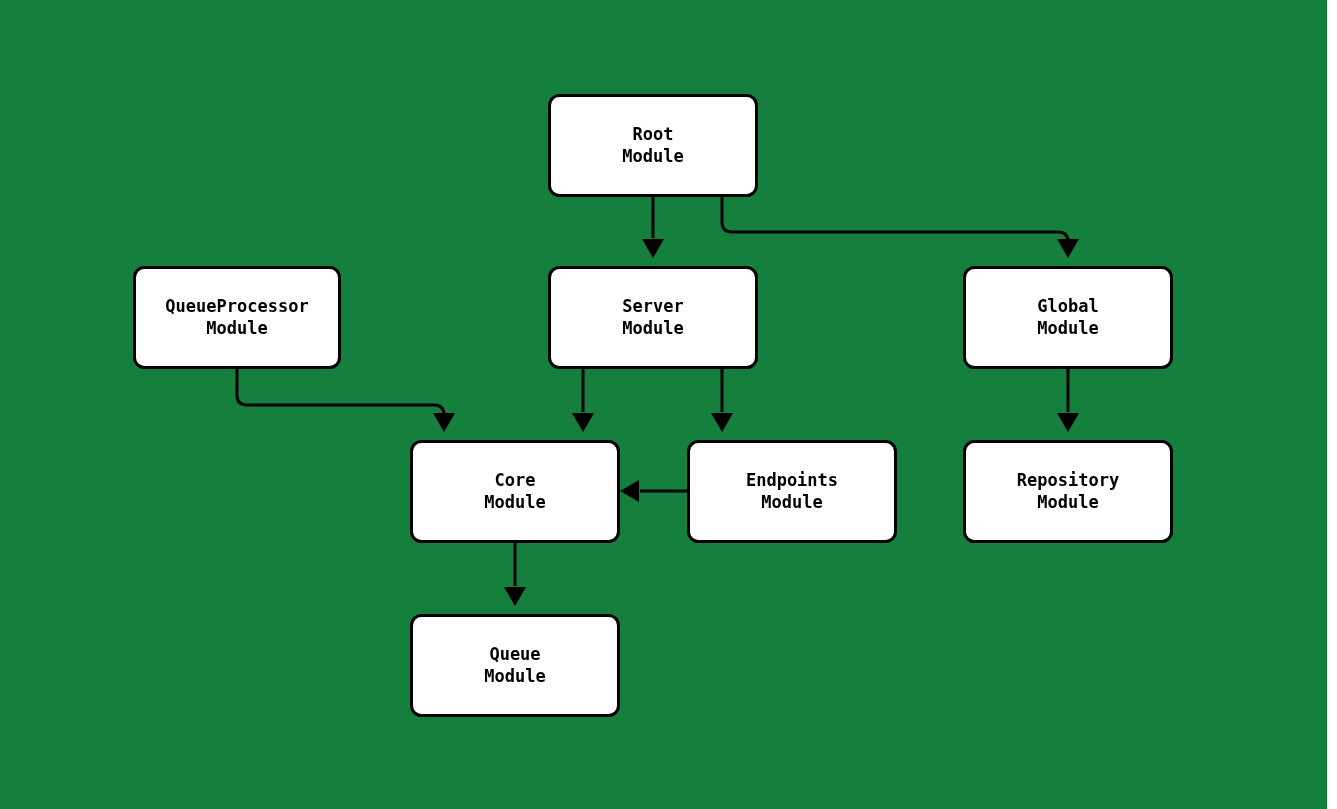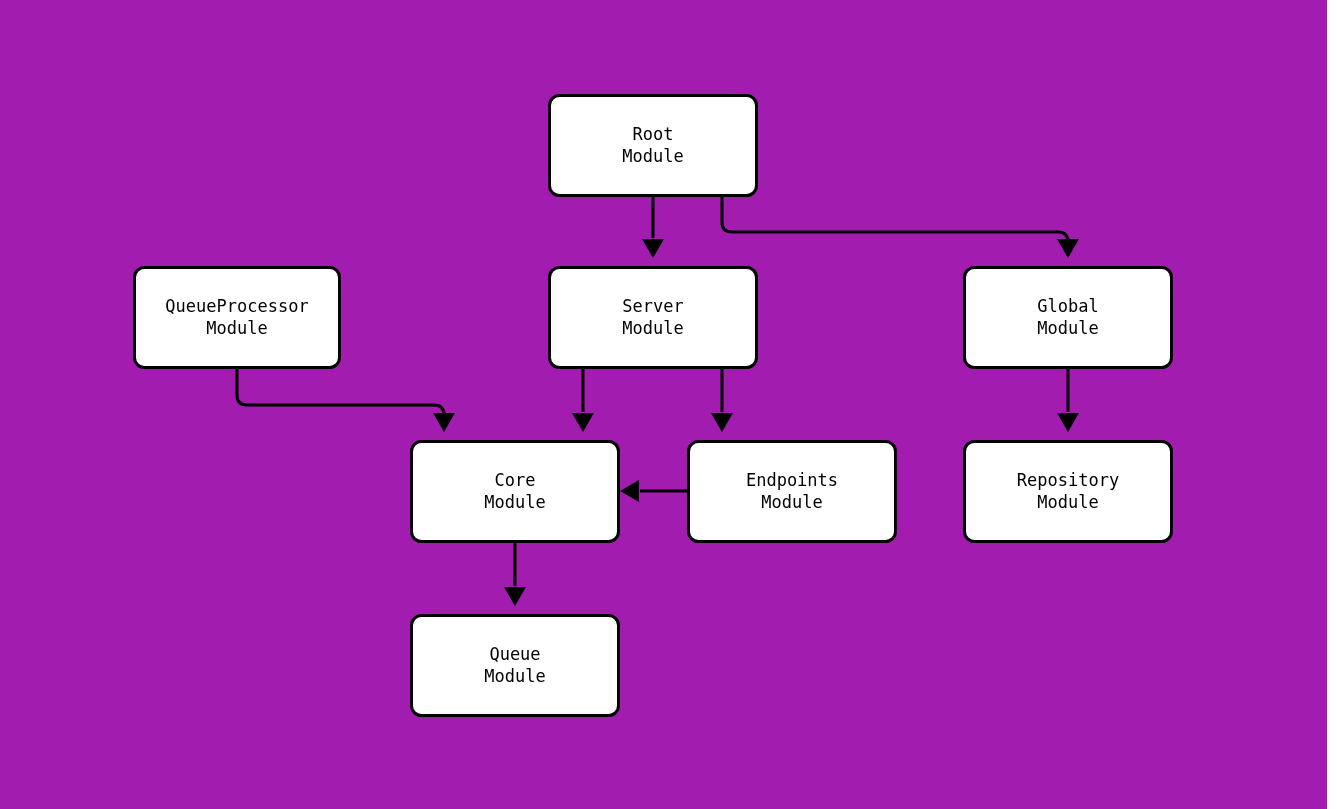--- a/index.html
+++ b/index.html
@@ -4,22 +4,23 @@
 <style>
   html, body {
     margin: 0;
     padding: 0;
     background: #ffffff;
   }
   #canvas {
     position: relative;
     width: 1327px;
     height: 809px;
-    background: #a21caf;
+    background: #15803d;
     overflow: hidden;
+    font-weight: bold;
   }
   svg#diagram {
     display: block;
     width: 1337px;
     height: 809px;
   }
   .node-box {
     fill: #ffffff;
     stroke: #000000;
     stroke-width: 3;

